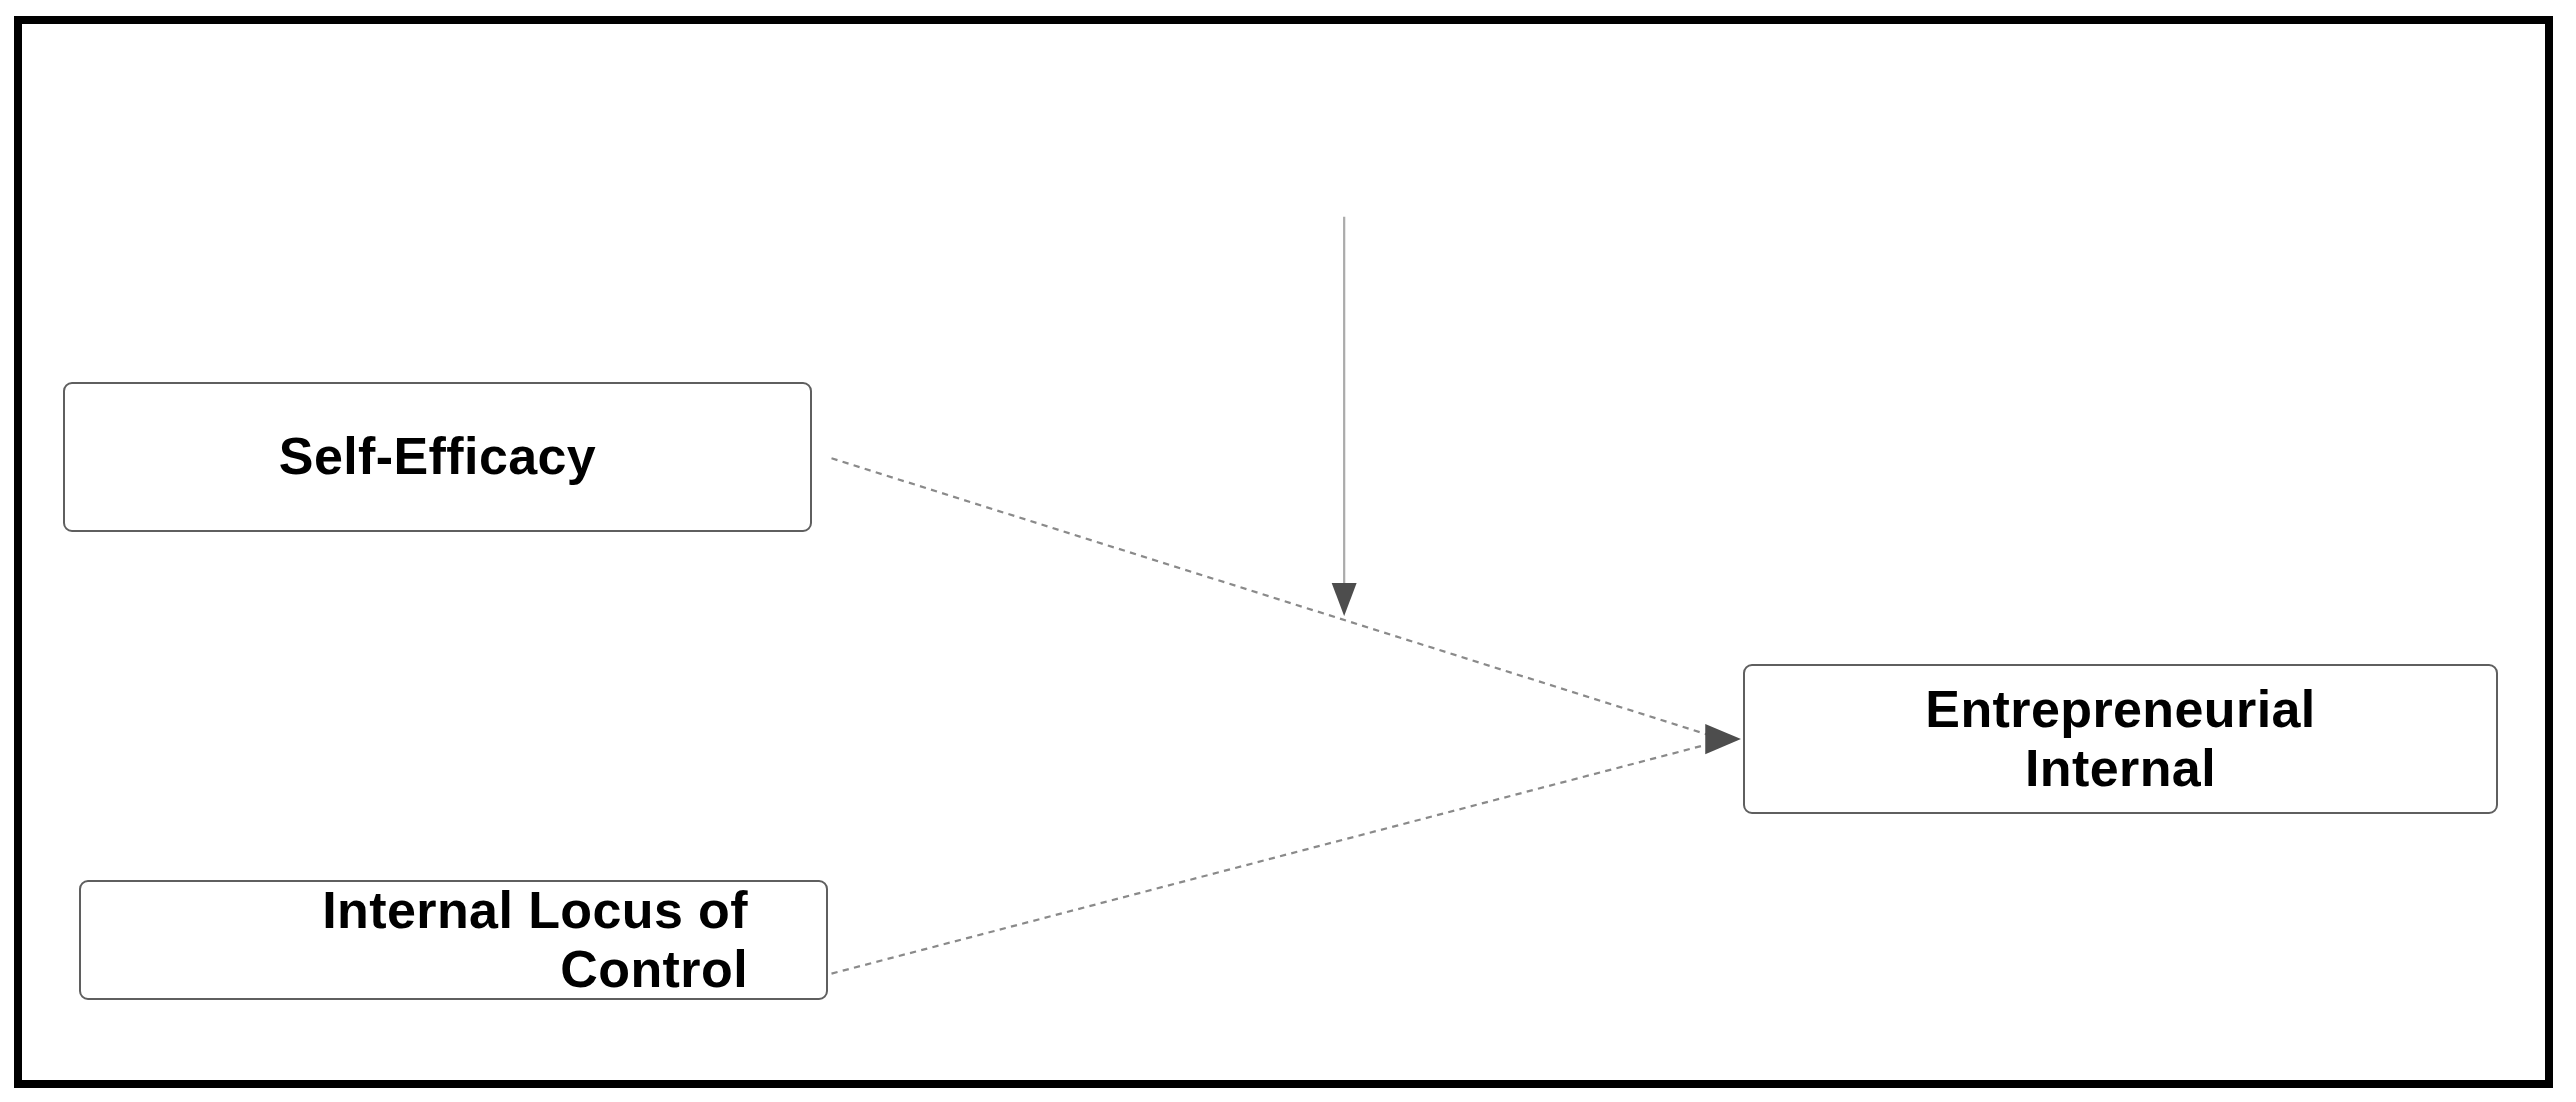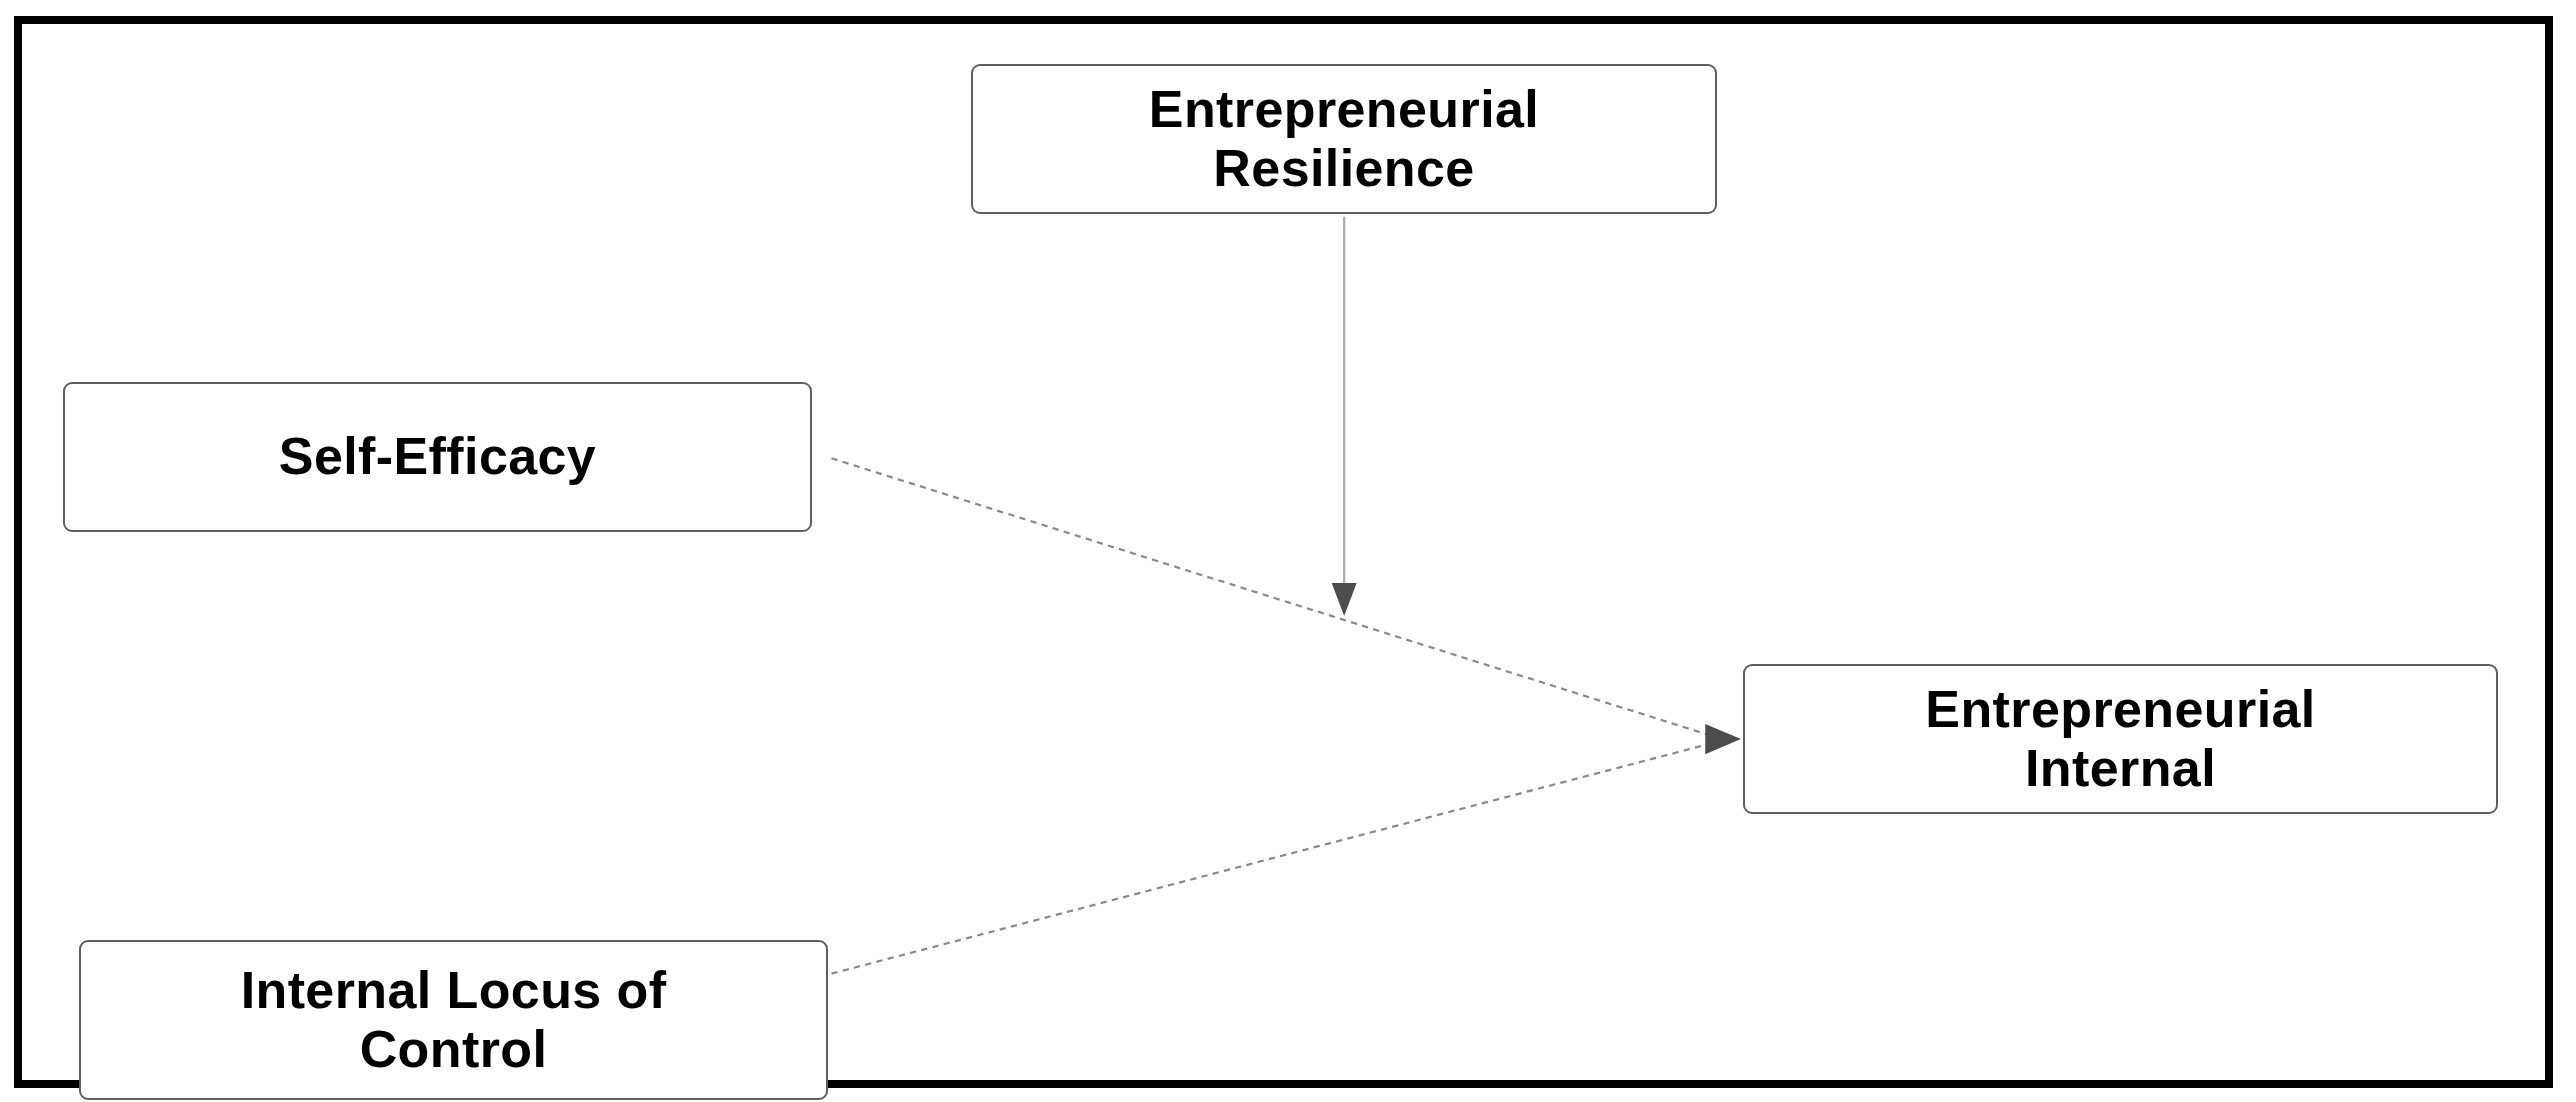--- a/index.html
+++ b/index.html
@@ -46,21 +46,21 @@
     text-align: center;
     color: #000000;
     font-weight: 700;
     font-size: 52px;
     line-height: 1.14;
     letter-spacing: 0.4px;
   }
   .node .label { display: inline-block; }
   .node-er   { left: 971px; top: 64px;   width: 746px; height: 150px; }
   .node-se   { left: 63px;   top: 382px;  width: 749px; height: 150px; }
-  .node-iloc { left: 79px;   top: 940px; width: 749px; height: 160px; }
+  .node-iloc { left: 79px;   top: 880px; width: 749px; height: 120px; text-align: right; }
   .node-ei   { left: 1743px; top: 664px;  width: 755px; height: 150px; }
   .node-er .label   { max-width: 571px; }
   .node-iloc .label { max-width: 589px; }
   .node-ei .label   { max-width: 571px; }
 </style>
 </head>
 <body>
 
 <div class="stage">
 
@@ -71,23 +71,20 @@
     <line x1="932" y1="514" x2="1918" y2="825" stroke="#8a8a8a" stroke-width="2.5" stroke-dasharray="7 6"></line>
 
     <line x1="932" y1="1092" x2="1918" y2="834" stroke="#8a8a8a" stroke-width="2.5" stroke-dasharray="7 6"></line>
 
     <polygon points="1952,829 1912,812 1912,846" fill="#4d4d4d"></polygon>
 
     <line x1="1507" y1="243" x2="1507" y2="658" stroke="#ababab" stroke-width="2.5"></line>
     <polygon points="1507,691 1493,654 1521,654" fill="#4d4d4d"></polygon>
   </svg>
 
-  <div class="node node-er">
-    <span class="label">Entrepreneurial Resilience</span>
-  </div>
 
   <div class="node node-se">
     <span class="label">Self-Efficacy</span>
   </div>
 
   <div class="node node-iloc">
     <span class="label">Internal Locus of Control</span>
   </div>
 
   <div class="node node-ei">

